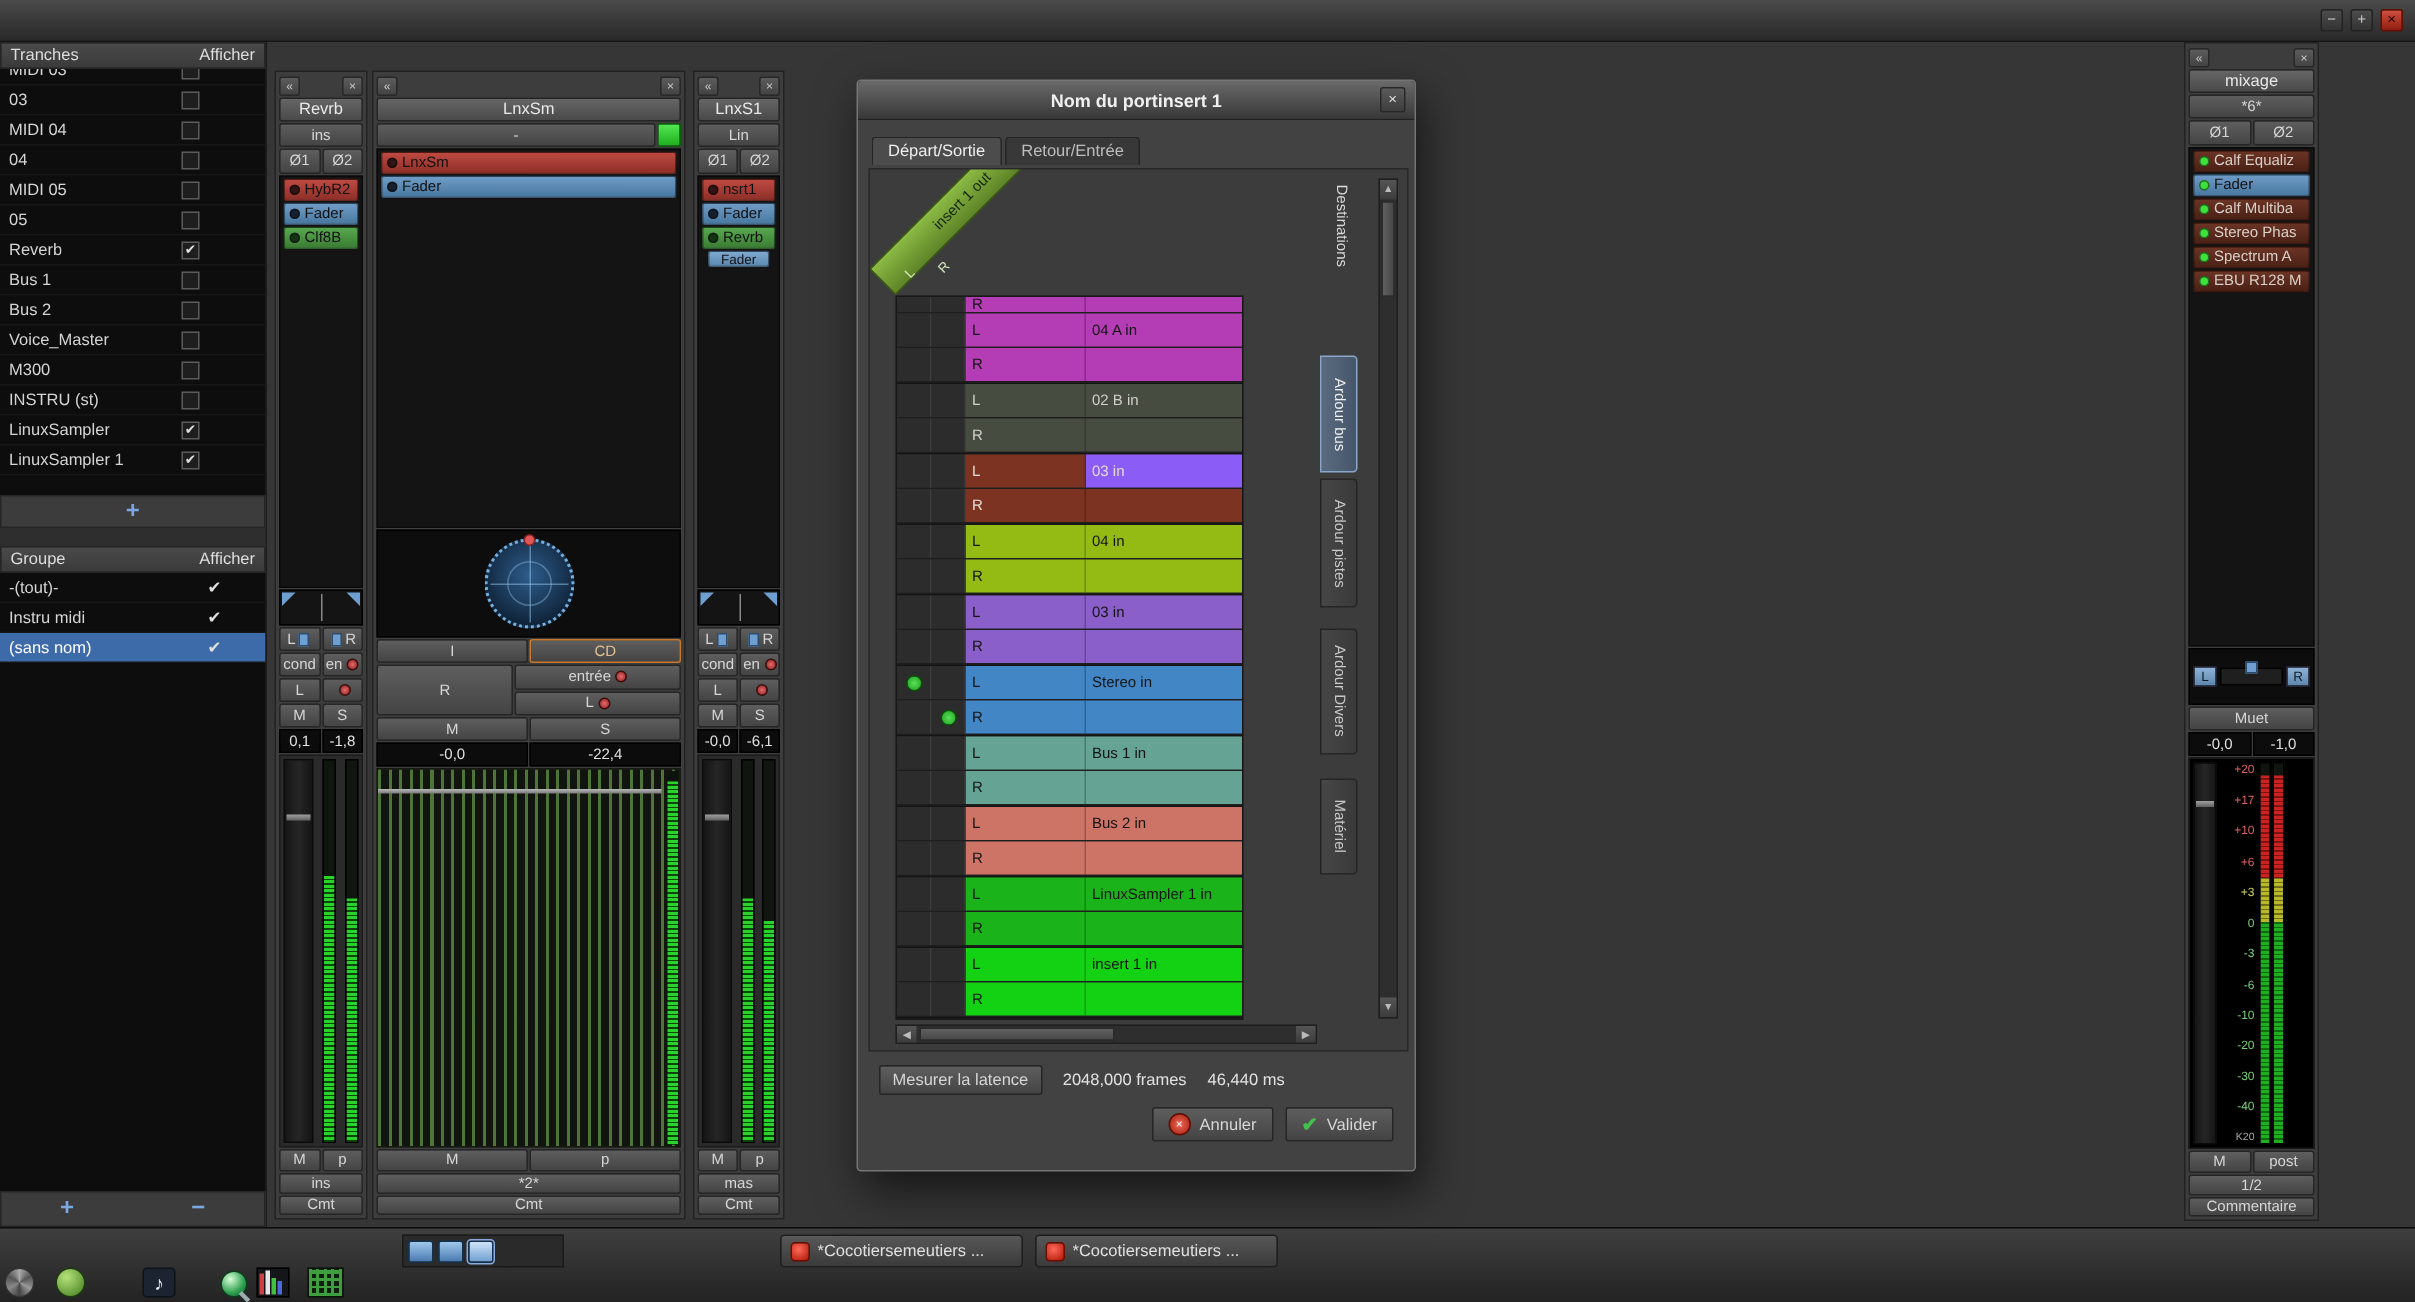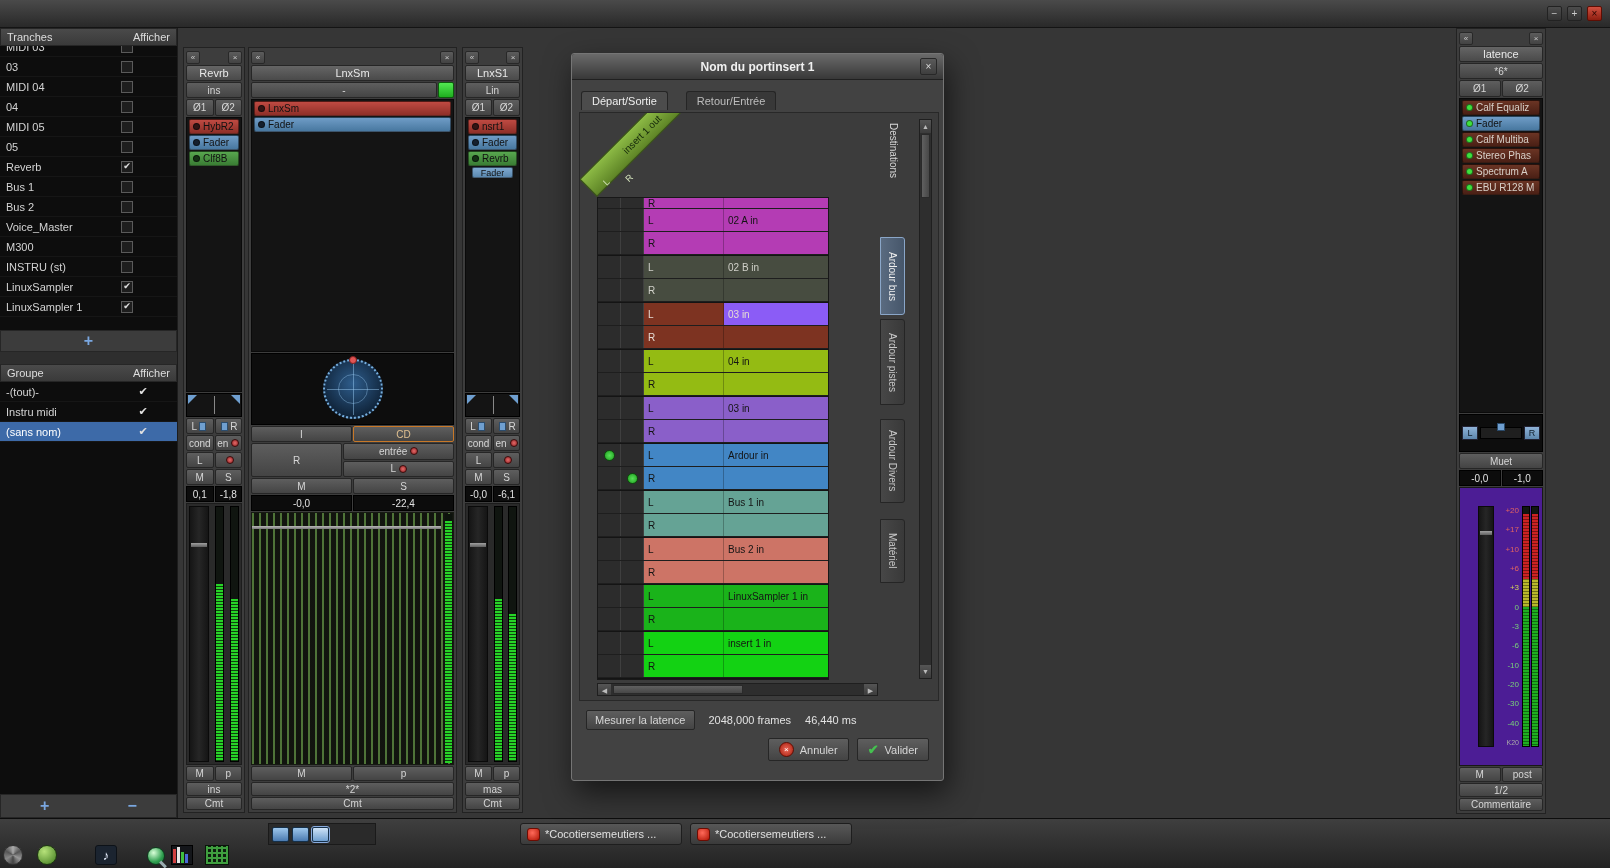--- a/index.html
+++ b/index.html
@@ -79,31 +79,31 @@
 .coly{display:flex;flex-direction:column;gap:1px;flex:1}
 .coly .btn{flex:1}
 .meter2{position:relative;background:#20241b;border:1px solid #161a12;overflow:hidden}
 .stripes{position:absolute;inset:0;background:repeating-linear-gradient(90deg,rgba(125,195,85,.5) 0 2px,rgba(10,12,8,.65) 2px 7px)}
 .fh2{position:absolute;left:0;right:12px;top:5%;height:3px;background:linear-gradient(#b8b8b8,#7a7a7a);z-index:2}
 .mright{position:absolute;right:1px;top:1px;bottom:1px;width:7px;background:#0c120c;z-index:2}
 .panbal{height:38px;flex:none;background:#0d0d0d;border:1px solid #000;position:relative;display:flex;align-items:center;padding:0 2px;gap:2px}
 .bend{width:16px;height:14px;background:linear-gradient(#8fb3d8,#5d86ad);color:#0e1c2a;font-size:9px;display:flex;align-items:center;justify-content:center;border:1px solid #223;flex:none}
 .btrack{flex:1;height:12px;background:#1f1f1f;border:1px solid #000;position:relative}
 .bhandle{position:absolute;left:50%;top:-5px;margin-left:-4px;width:8px;height:8px;background:#6f9fd0;border:1px solid #2a4a6a}
-.meterM{display:flex;gap:1px;background:#4c1d95;border:1px solid #181818;padding:18px}
+.meterM{display:flex;gap:1px;background:#000000;border:1px solid #181818;padding:2px}
 .scale{width:26px;flex:none;display:flex;flex-direction:column;justify-content:space-between;align-items:flex-end;font-size:8px;padding:1px 2px;line-height:1}
 .scale .k20{color:#aaa;font-size:7px}
 .mm{width:8px}
 
 
 .dialog{position:absolute;left:571px;top:53px;width:373px;height:728px;background:#424242;border:1px solid #757575;border-radius:3px;box-shadow:4px 12px 30px rgba(0,0,0,.6);z-index:50}
 .dtitle{height:26px;background:linear-gradient(#6a6a6a,#383838);display:flex;align-items:center;justify-content:center;color:#f0f0f0;font-weight:bold;font-size:12px;position:relative;border-bottom:1px solid #202020;border-radius:3px 3px 0 0}
 .dclose{position:absolute;right:6px;top:4px;width:17px;height:17px;display:flex;align-items:center;justify-content:center;background:linear-gradient(#5a5a5a,#3e3e3e);border:1px solid #282828;border-radius:2px;font-size:10px;color:#ddd;font-weight:normal}
 .dtabs{position:absolute;top:37px;left:9px;display:flex}
-.dtab{padding:3px 10px;font-size:11px;background:#383838;border:1px solid #252525;border-bottom:none;color:#bdbdbd;margin-right:18px;border-radius:3px 3px 0 0}
+.dtab{padding:3px 10px;font-size:11px;background:#383838;border:1px solid #252525;border-bottom:none;color:#bdbdbd;margin-right:2px;border-radius:3px 3px 0 0}
 .dtab.sel{background:#4c4c4c;color:#eee}
 .dframe{position:absolute;left:7px;top:58px;width:360px;height:589px;background:#3c3c3c;border:1px solid #282828;overflow:hidden}
 .banner{position:absolute;left:17px;top:59px;width:152px;height:25px;background:linear-gradient(#8cba45,#5e8426);border:1px solid #3c5a14;transform:rotate(-45deg);transform-origin:0 100%;display:flex;align-items:center;justify-content:center;color:#14280a;font-size:10px}
 .bport{position:absolute;transform:rotate(-45deg);font-size:9px;color:#d5e4bd}
 .vlabel{position:absolute;left:308px;top:10px;height:104px;writing-mode:vertical-rl;color:#d8d8d8;font-size:10px;display:flex;align-items:center}
 .vtab{position:absolute;left:300px;width:25px;writing-mode:vertical-rl;display:flex;align-items:center;justify-content:center;background:linear-gradient(90deg,#474747,#393939);border:1px solid #252525;color:#c8c8c8;font-size:10px;border-radius:0 3px 3px 0}
 .vtab.sel{background:linear-gradient(90deg,#5a6b80,#46566a);border-color:#8aa6c8;color:#eee}
 .matrix{position:absolute;left:17px;top:84px;width:232px;border:1px solid #181818;background:#2c2c2c}
 .mr{display:flex;height:23px;border-bottom:1px solid rgba(0,0,0,.3)}
 .mr.partial{height:11px;overflow:hidden}
@@ -513,21 +513,21 @@
     </div>
     <div class="btn h14">mas</div>
     <div class="btn h13">Cmt</div>
   </div>
 
   <div class="strip" style="left:1456px;top:28px;width:90px;height:786px">
     <div class="shead">
       <span class="hbtn">«</span>
       <span class="hbtn">×</span>
     </div>
-    <div class="btn nm">latence</div>
+    <div class="btn nm">mixage</div>
     <div class="btn h16">*6*</div>
     <div class="row2 h17">
       <div class="btn f1">Ø1</div>
       <div class="btn f1">Ø2</div>
     </div>
     <div class="procbox grow13">
       <div class="proc" style="background:linear-gradient(#6b3424,#4a2015);color:#d8d0c8">
           <span class="led" style="background:#3ee03e"></span>
           <span class="plabel">Calf Equaliz</span>
         </div>
@@ -628,21 +628,21 @@
             </div>
           <div class="nc" style="background:#b43cb4;color:#141414"></div>
         </div>
         <div class="mg">
           <div class="mr">
               <div class="gc"></div>
               <div class="gc"></div>
               <div class="pc" style="background:#b43cb4;color:#141414">
                 <span>L</span>
               </div>
-              <div class="nc" style="background:#b43cb4;color:#141414">02 A in</div>
+              <div class="nc" style="background:#b43cb4;color:#141414">04 A in</div>
             </div>
           <div class="mr">
               <div class="gc"></div>
               <div class="gc"></div>
               <div class="pc" style="background:#b43cb4;color:#141414">
                 <span>R</span>
               </div>
               <div class="nc" style="background:#b43cb4;color:#141414"></div>
             </div>
         </div>
@@ -720,21 +720,21 @@
         </div>
         <div class="mg">
           <div class="mr">
               <div class="gc">
                 <span class="cdot"></span>
               </div>
               <div class="gc"></div>
               <div class="pc" style="background:#4286c5;color:#141414">
                 <span>L</span>
               </div>
-              <div class="nc" style="background:#4286c5;color:#141414">Ardour in</div>
+              <div class="nc" style="background:#4286c5;color:#141414">Stereo in</div>
             </div>
           <div class="mr">
               <div class="gc"></div>
               <div class="gc">
                 <span class="cdot"></span>
               </div>
               <div class="pc" style="background:#4286c5;color:#141414">
                 <span>R</span>
               </div>
               <div class="nc" style="background:#4286c5;color:#141414"></div>

